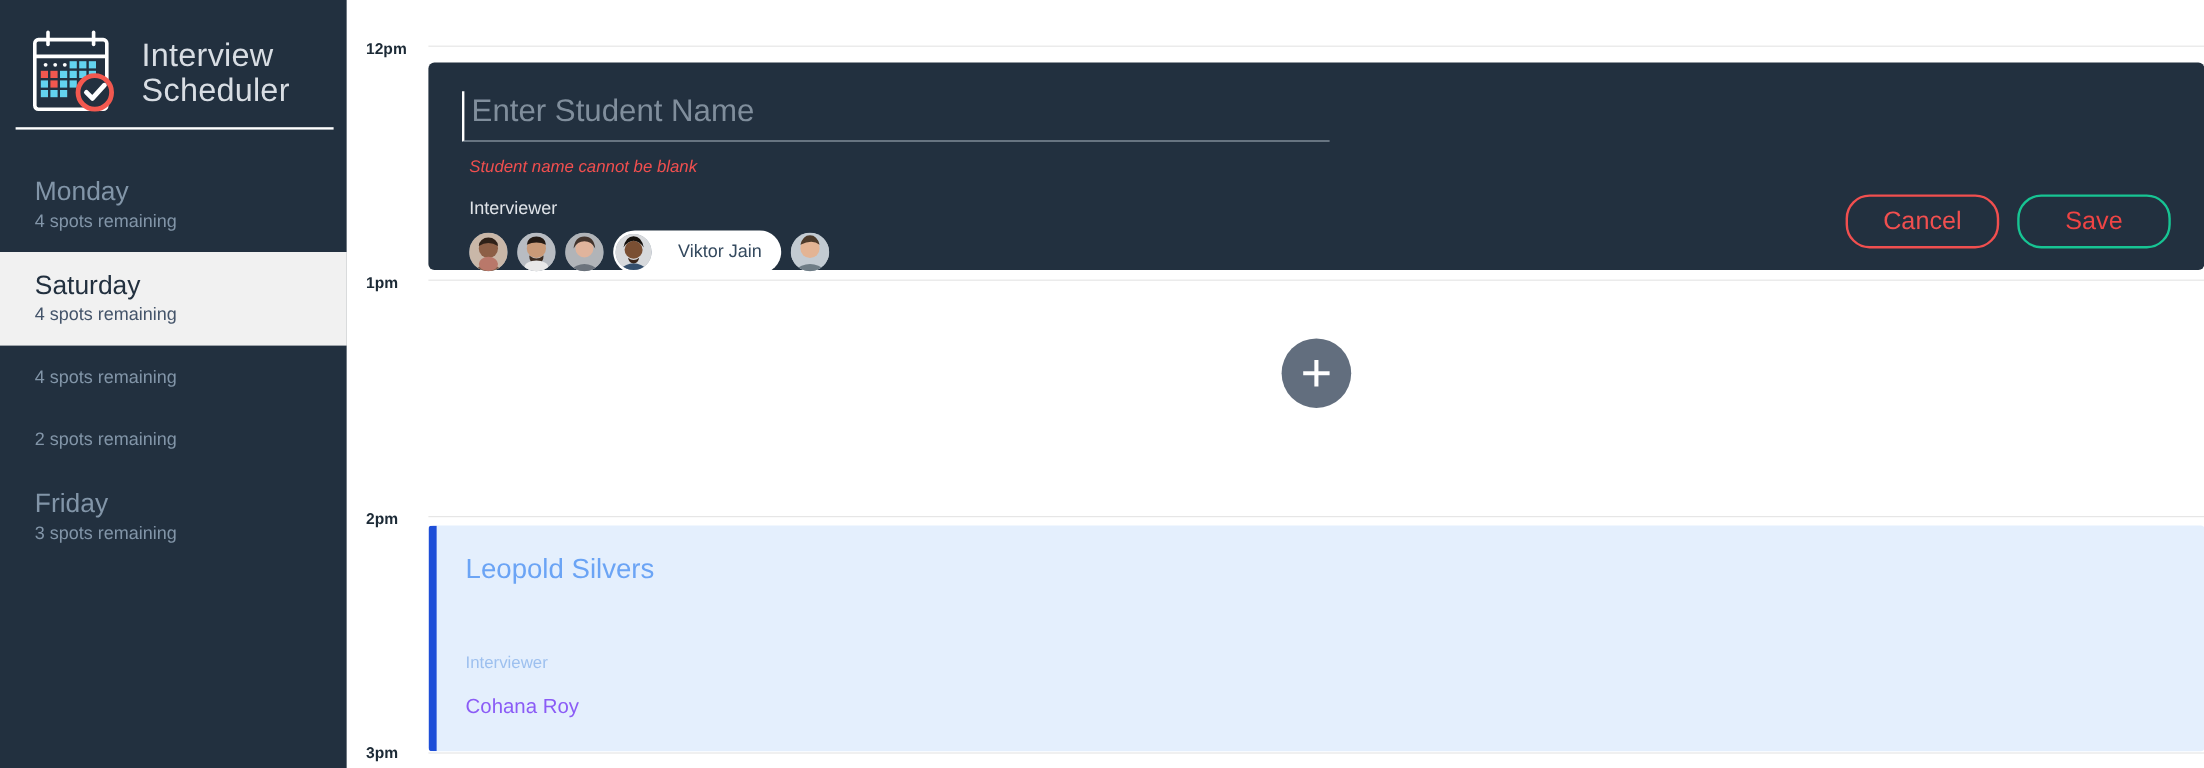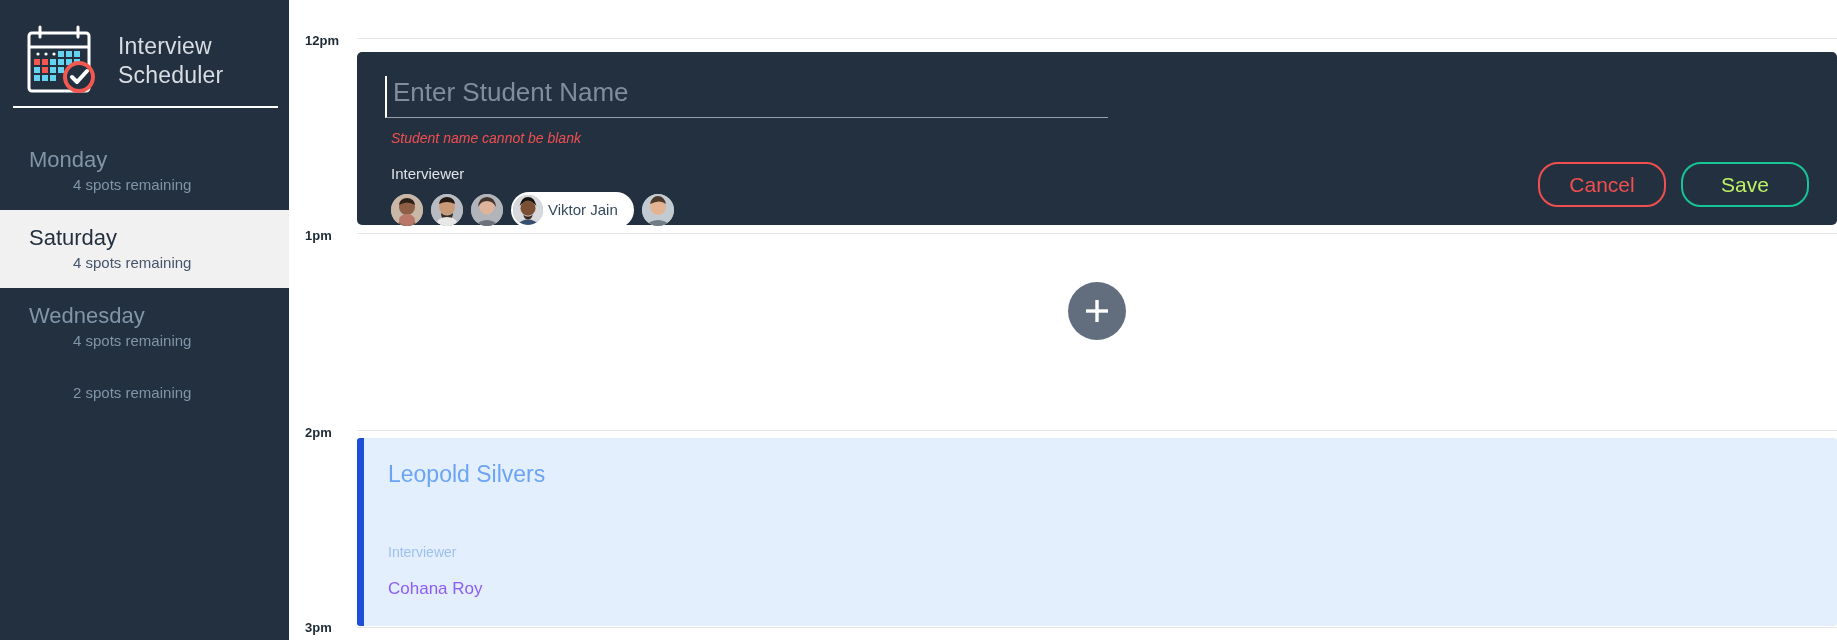--- a/index.html
+++ b/index.html
@@ -20,21 +20,21 @@
   }
   .brand {
     display: flex; align-items: center;
     gap: 16px;
     padding: 22px 0 0 24px;
     height: 100px;
   }
   .brand-logo { width: 78px; height: 74px; flex: none; }
   .brand-title {
     color: #d8dde3;
-    font-size: 23px;
+    font-size: 27px;
     line-height: 29px;
     font-weight: 400;
     letter-spacing: .2px;
     white-space: pre-line;
   }
   .brand-rule {
     height: 2px; background: #ffffff;
     margin: 6px 18px 0 13px;
     width: 265px;
   }
@@ -48,21 +48,20 @@
     color: #8295a8;
     font-size: 22px;
     line-height: 26px;
     font-weight: 400;
   }
   .nav-item .spots {
     color: #8295a8;
     font-size: 15px;
     line-height: 21px;
     margin-top: 1px;
-    margin-left: 44px;
   }
   .nav-item.selected { background: #f1f1f1; }
   .nav-item.selected .day { color: #22303f; }
   .nav-item.selected .spots { color: #44546a; }
 
   
   .schedule {
     flex: 1; height: 640px;
     background: #ffffff;
     position: relative;
@@ -138,21 +137,21 @@
     cursor: pointer;
     position: relative;
     background: #9aa4b0;
   }
   .avatar svg { display: block; width: 32px; height: 32px; }
   .avatar-chip {
     display: flex; align-items: center;
     background: #ffffff;
     border-radius: 18px;
     padding: 2px 16px 2px 2px;
-    gap: 5px;
+    gap: 22px;
     cursor: pointer;
     height: 36px;
   }
   .avatar-chip .avatar { width: 30px; height: 30px; }
   .avatar-chip .avatar svg { width: 30px; height: 30px; }
   .chip-name {
     color: #34495e;
     font-size: 15px;
     line-height: 18px;
     white-space: nowrap;
@@ -168,21 +167,21 @@
     padding: 8px 22px;
     border-radius: 20px;
     background: transparent;
     font-family: "Liberation Sans", sans-serif;
     font-size: 21px;
     line-height: 25px;
     cursor: pointer;
     text-align: center;
   }
   .btn-cancel { border: 2px solid #f14f4f; color: #f14f4f; }
-  .btn-save { border: 2px solid #17c493; color: #bef264; }
+  .btn-save { border: 2px solid #17c493; color: #ef4444; }
 
   
   .add-slot {
     position: absolute;
     left: 68px; right: 0;
     top: 225px; height: 172px;
     display: flex; align-items: center; justify-content: center;
     cursor: pointer;
   }
   .add-circle {
@@ -280,28 +279,31 @@
         <div class="day">Monday</div>
         <div class="spots">4 spots remaining</div>
       </div>
 
       <div class="nav-item selected">
         <div class="day">Saturday</div>
         <div class="spots">4 spots remaining</div>
       </div>
 
       <div class="nav-item">
-        <div class="day">Wednesday</div>
         <div class="spots">4 spots remaining</div>
       </div>
 
       <div class="nav-item">
         <div class="spots">2 spots remaining</div>
       </div>
 
+      <div class="nav-item">
+        <div class="day">Friday</div>
+        <div class="spots">3 spots remaining</div>
+      </div>
 
     </nav>
   </aside>
 
   <main class="schedule">
 
     <div class="time-col">
       <div class="time-label" style="top:33px">12pm</div>
       <div class="time-label" style="top:228px">1pm</div>
       <div class="time-label" style="top:425px">2pm</div>

